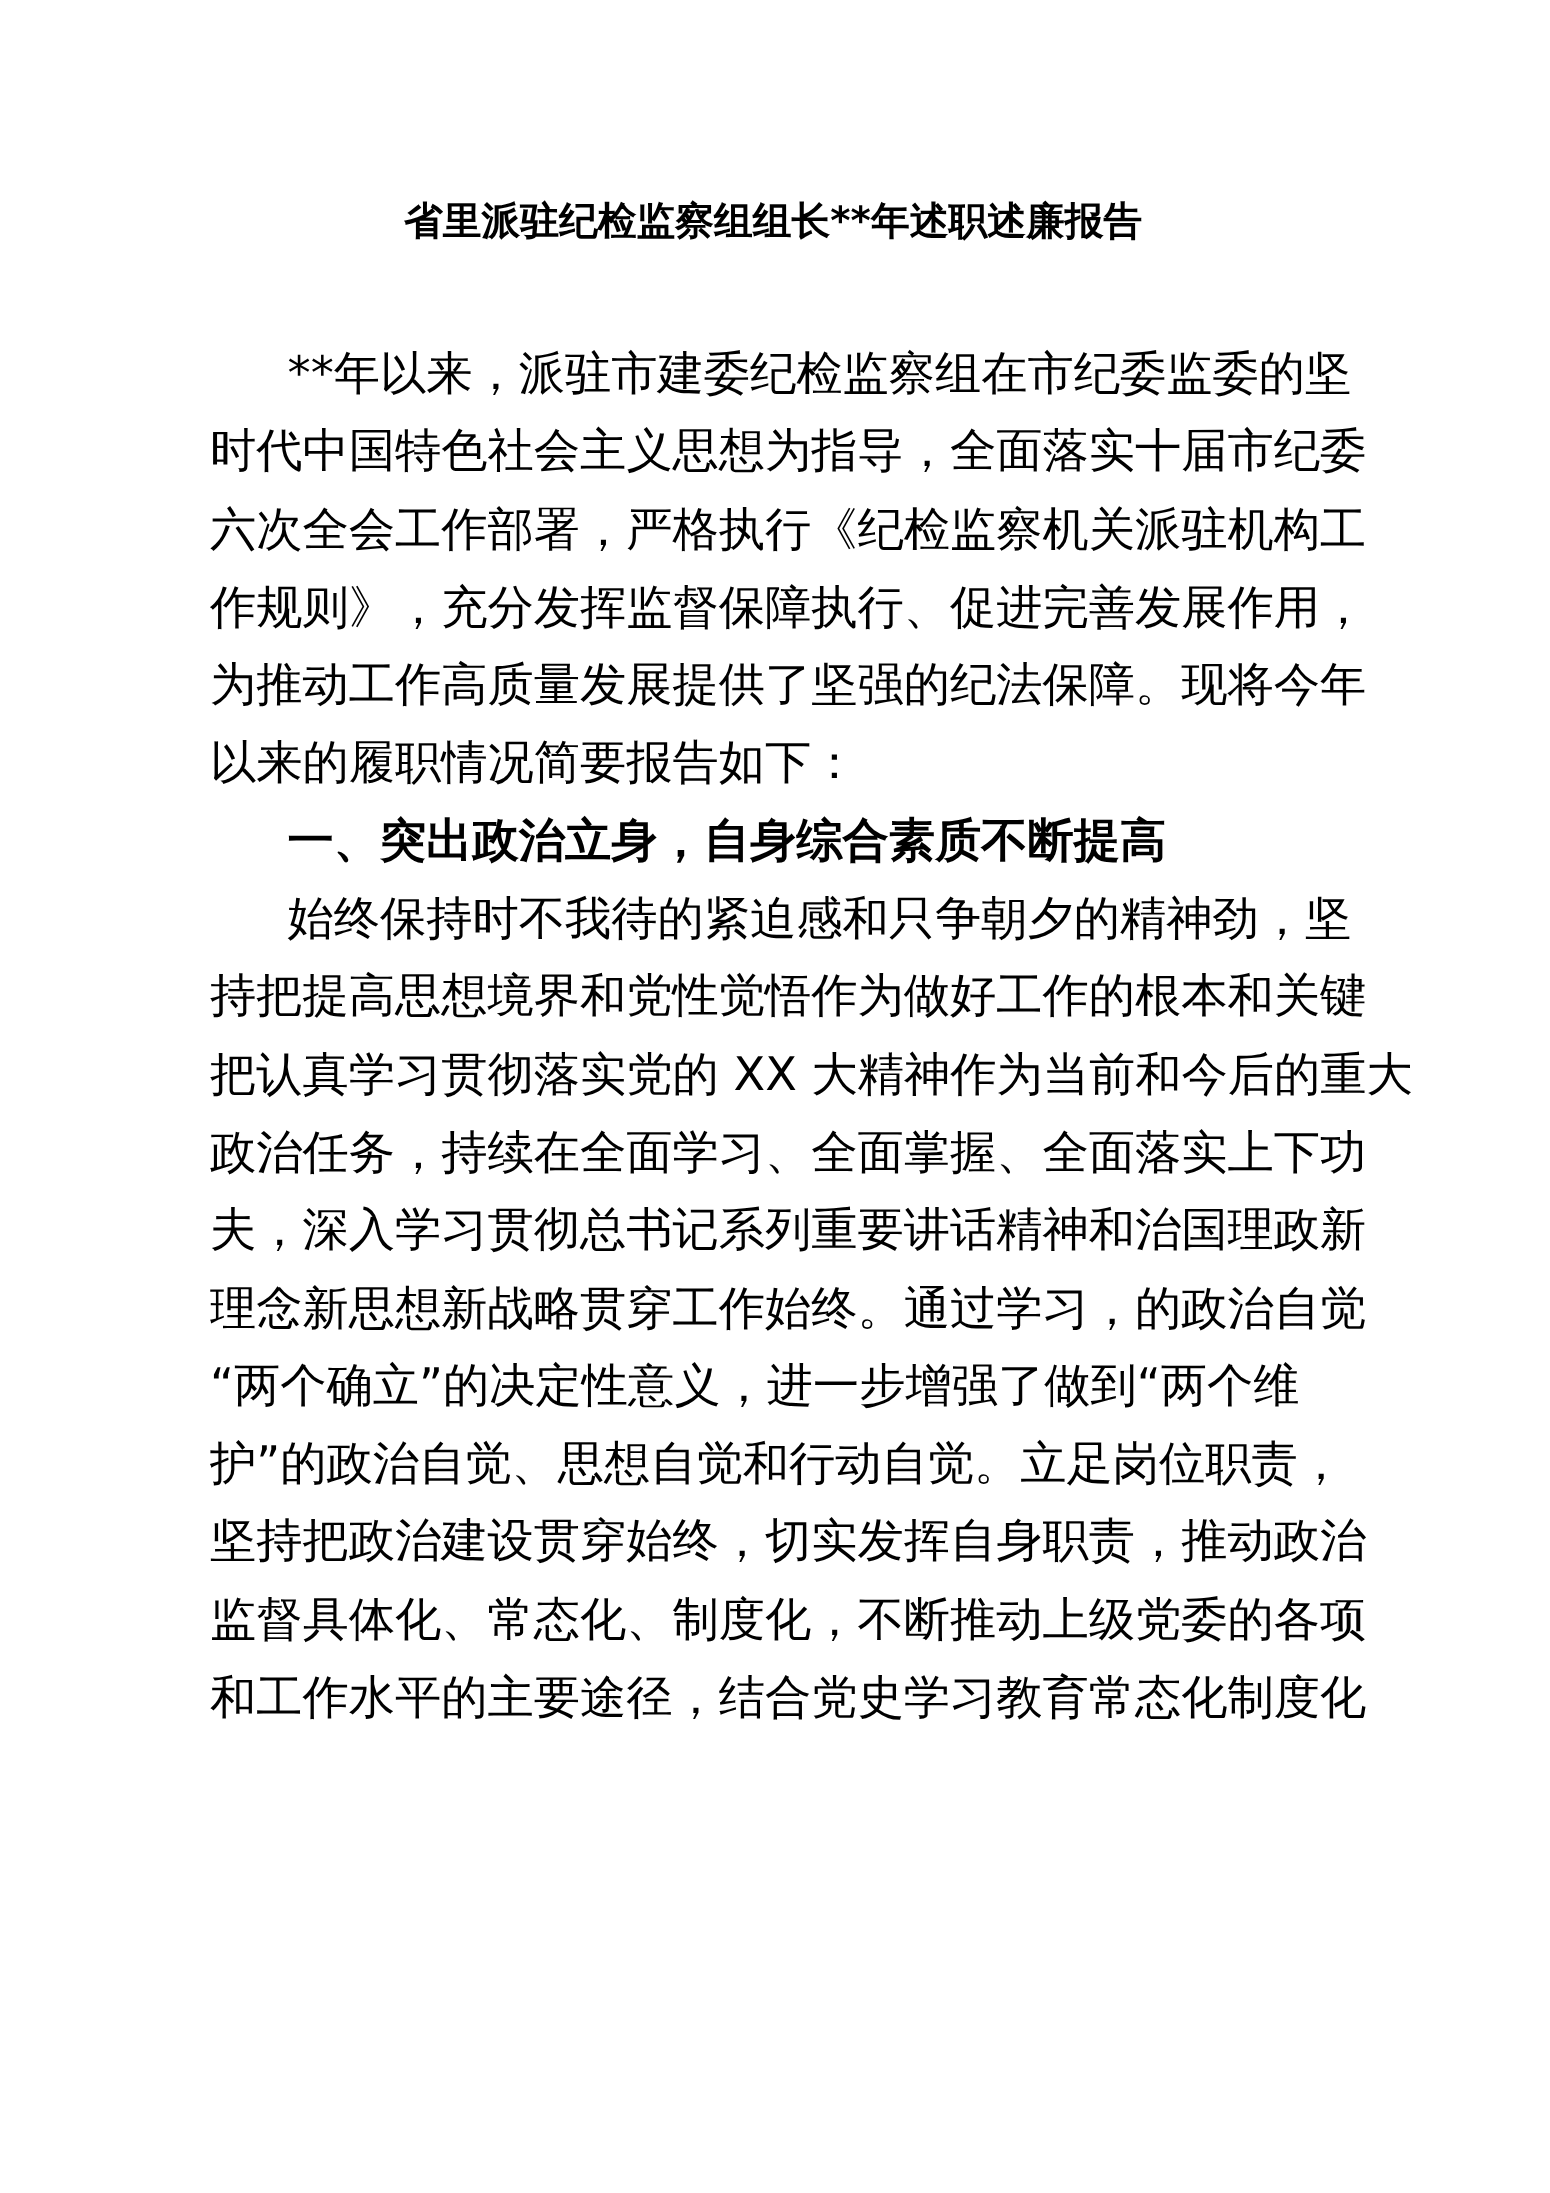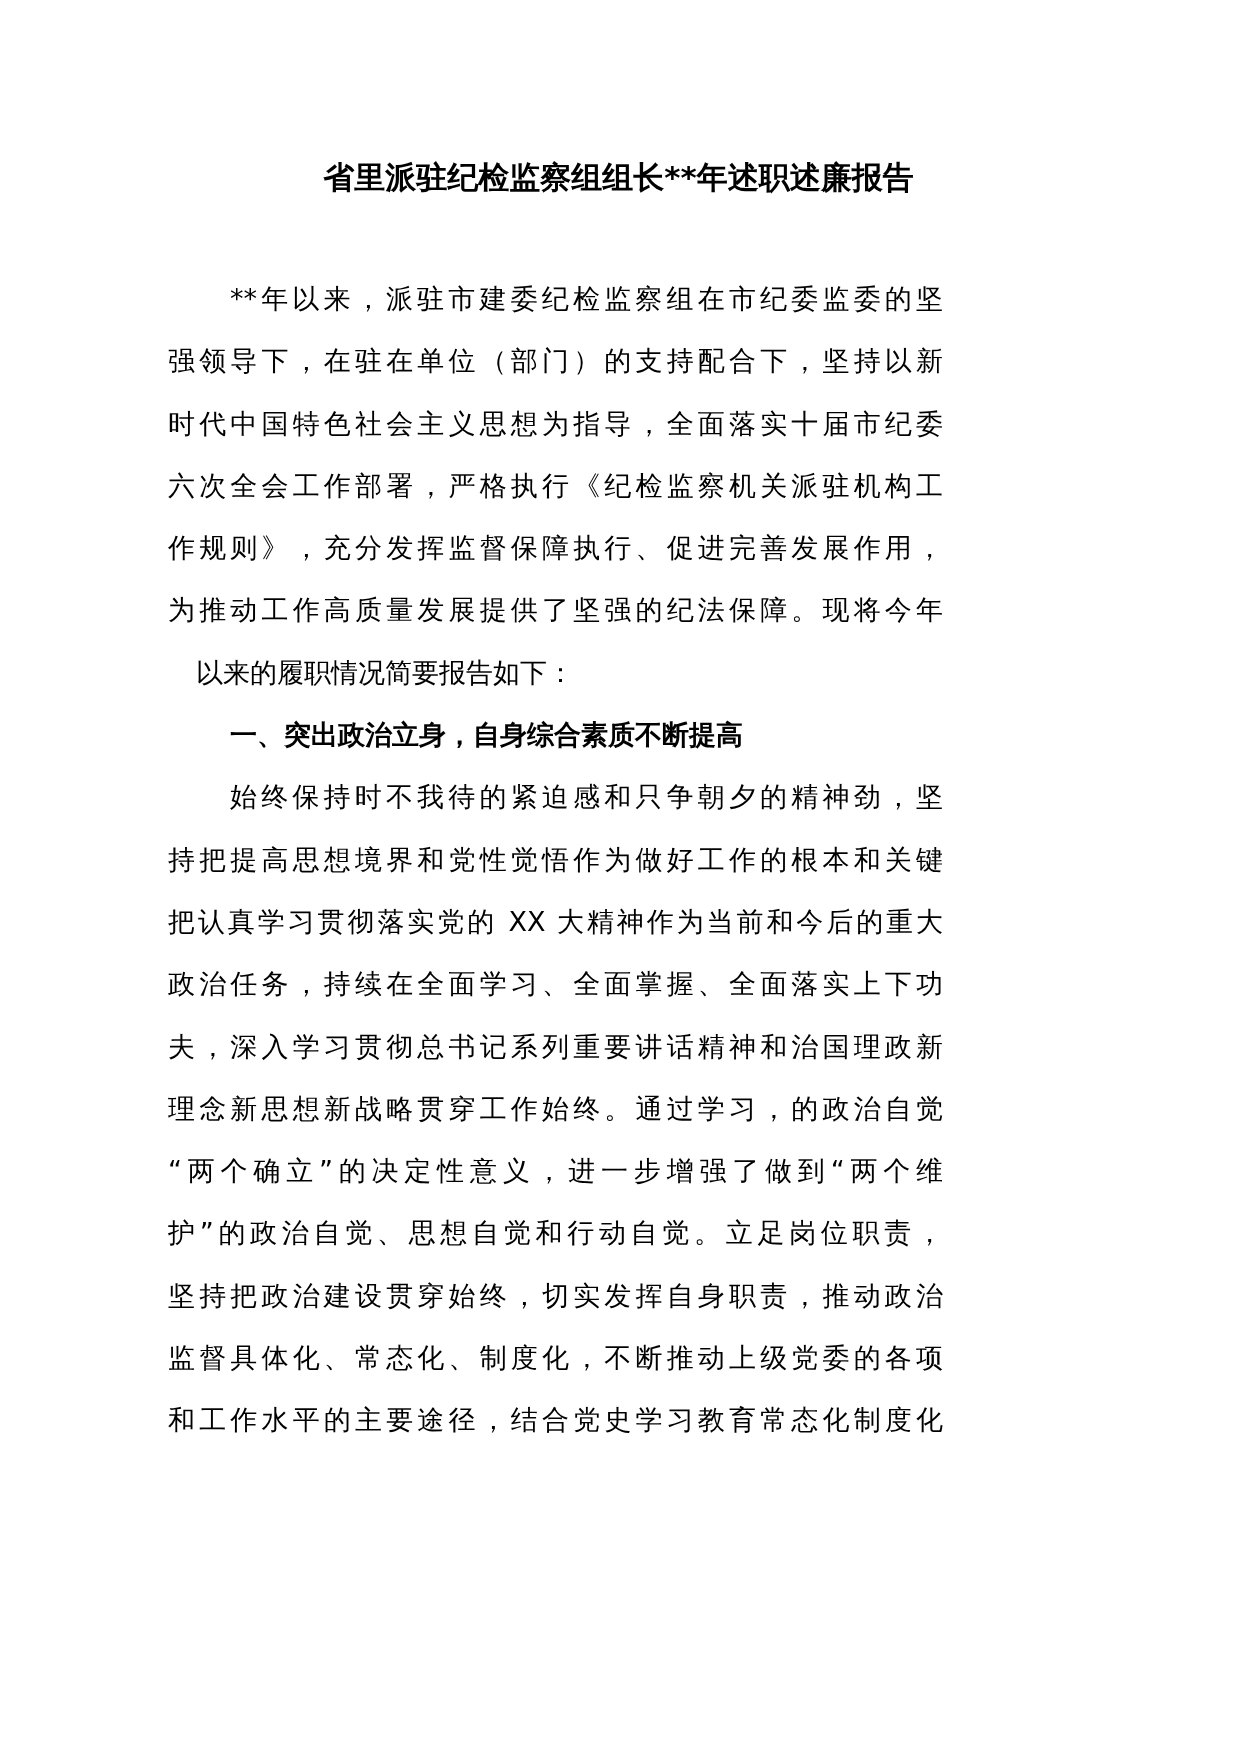--- a/index.html
+++ b/index.html
@@ -37,51 +37,49 @@
     }
     .body-text {
       position: absolute;
       left: 168px;
       top: 268px;
       width: 775px;
     }
     .line {
       height: 62.3px;
       line-height: 62.3px;
-      font-size: 27px;
+      font-size: 37px;
       white-space: nowrap;
       text-align: justify;
       text-align-last: justify;
       overflow: visible;
     }
     .line.indent {
       padding-left: 62px;
     }
     .line.last {
       text-align-last: left;
-      margin-left: 28px;
     }
     .line.heading {
       font-weight: bold;
       text-align-last: left;
       padding-left: 62px;
     }
   </style>
 </head>
 <body>
 
 <div class="page">
 
   <div class="title">省里派驻纪检监察组组长**年述职述廉报告</div>
 
   <div class="body-text">
 
     <div>
       <div class="line indent">**年以来，派驻市建委纪检监察组在市纪委监委的坚</div>
-      <div class="line">强领导下，在驻在单位（部门）的支持配合下，坚持以新</div>
       <div class="line">时代中国特色社会主义思想为指导，全面落实十届市纪委</div>
       <div class="line">六次全会工作部署，严格执行《纪检监察机关派驻机构工</div>
       <div class="line">作规则》，充分发挥监督保障执行、促进完善发展作用，</div>
       <div class="line">为推动工作高质量发展提供了坚强的纪法保障。现将今年</div>
       <div class="line last">以来的履职情况简要报告如下：</div>
     </div>
 
     <div class="line heading">一、突出政治立身，自身综合素质不断提高</div>
 
     <div>

